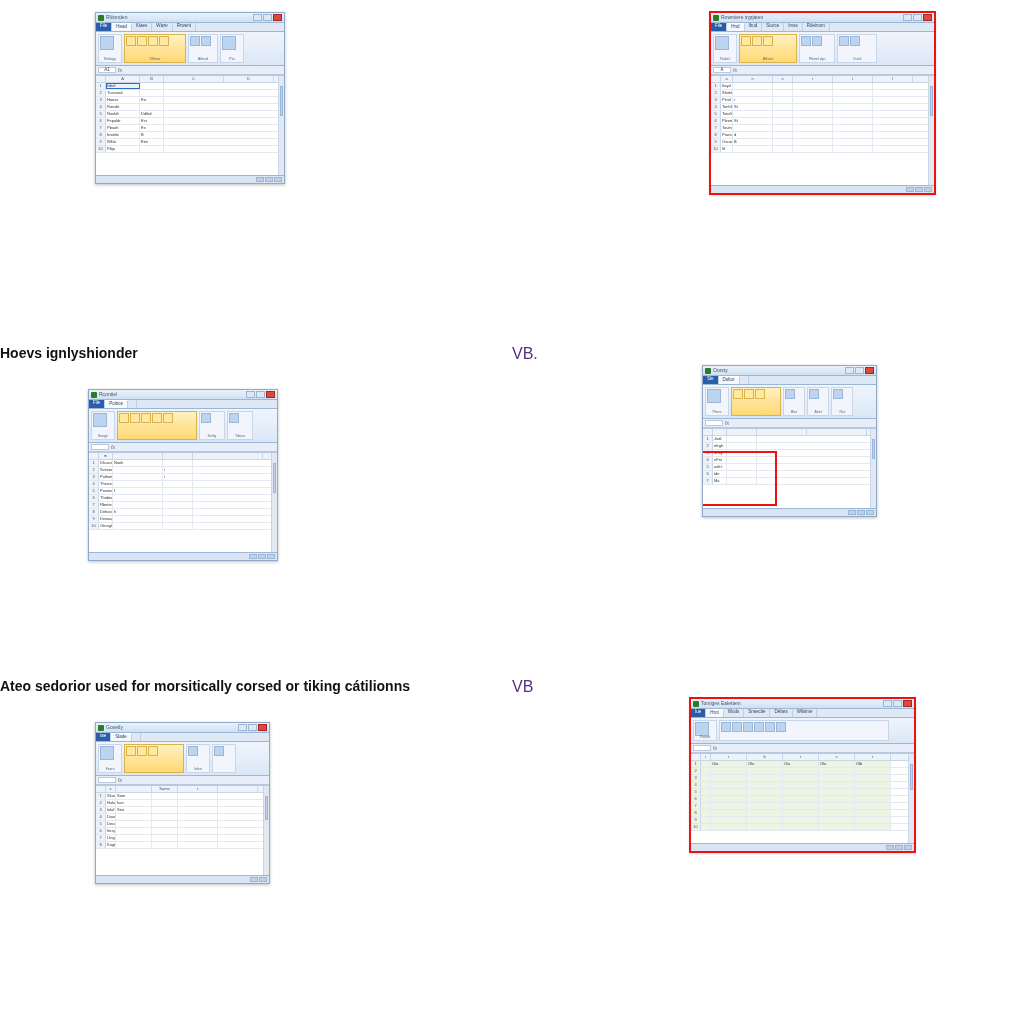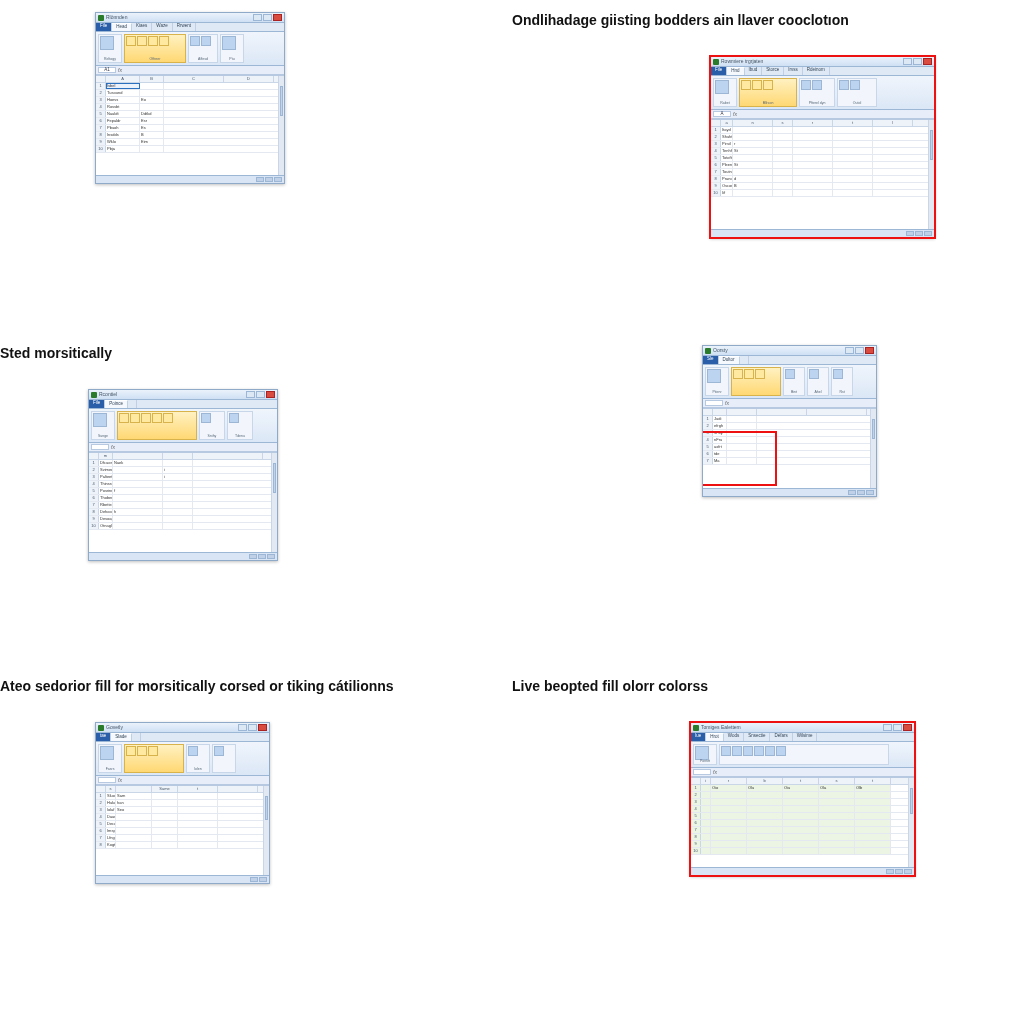--- a/index.html
+++ b/index.html
@@ -227,21 +227,20 @@
             <div class="sb-chip"></div>
             <div class="sb-chip"></div>
             <div class="sb-chip"></div>
           </div>
       </div>
     </div>
   </div>
 
   <div class="cell">
     <div class="heading-block">
-      <div class="label">Ondlihadage giisting bodders ain llaver cooclotıon</div>
     </div>
     <div class="win-wrap place-b">
       <div class="win wide hl-red">
         <div class="titlebar">
           <div class="tb-left">
               <div class="tb-icon"></div>
               <div class="tb-title">Rowmiere trgrjaten</div>
             </div>
           <div class="tb-btns">
               <div class="tb-btn"></div>
@@ -391,21 +390,21 @@
             <div class="sb-chip"></div>
             <div class="sb-chip"></div>
             <div class="sb-chip"></div>
           </div>
       </div>
     </div>
   </div>
 
   <div class="cell">
     <div class="heading-block">
-      <div class="label">Sted morsitically</div>
+      <div class="label">Hoevs ignlyshionder</div>
     </div>
     <div class="win-wrap place-c">
       <div class="win">
         <div class="titlebar">
             <div class="tb-left">
               <div class="tb-icon"></div>
               <div class="tb-title">Rcontiel</div>
             </div>
             <div class="tb-btns">
               <div class="tb-btn"></div>
@@ -530,20 +529,21 @@
             <div class="sb-chip"></div>
             <div class="sb-chip"></div>
             <div class="sb-chip"></div>
           </div>
       </div>
     </div>
   </div>
 
   <div class="cell">
     <div class="heading-block">
+      <div class="tag-real">VB.</div>
     </div>
     <div class="win-wrap place-d">
       <div class="win" style="width:175px">
         <div class="titlebar">
             <div class="tb-left">
               <div class="tb-icon"></div>
               <div class="tb-title">Oorsty</div>
             </div>
             <div class="tb-btns">
               <div class="tb-btn"></div>
@@ -648,21 +648,21 @@
             <div class="sb-chip"></div>
             <div class="sb-chip"></div>
             <div class="sb-chip"></div>
           </div>
       </div>
     </div>
   </div>
 
   <div class="cell">
     <div class="heading-block">
-      <div class="label">Ateo sedorior fill for morsitically corsed or tiking cátilionns</div>
+      <div class="label">Ateo sedorior used for morsitically corsed or tiking cátilionns</div>
     </div>
     <div class="win-wrap place-e">
       <div class="win" style="width:175px">
         <div class="titlebar">
             <div class="tb-left">
               <div class="tb-icon"></div>
               <div class="tb-title">Govetly</div>
             </div>
             <div class="tb-btns">
               <div class="tb-btn"></div>
@@ -781,21 +781,21 @@
         <div class="statusbar">
             <div class="sb-chip"></div>
             <div class="sb-chip"></div>
           </div>
       </div>
     </div>
   </div>
 
   <div class="cell">
     <div class="heading-block">
-      <div class="label">Live beopted fill olorr colorss</div>
+      <div class="tag-real">VB</div>
     </div>
     <div class="win-wrap place-f">
       <div class="win wide hl-red" style="width:225px">
         <div class="titlebar">
             <div class="tb-left">
               <div class="tb-icon"></div>
               <div class="tb-title">Tomiges Ealettem</div>
             </div>
             <div class="tb-btns">
               <div class="tb-btn"></div>

